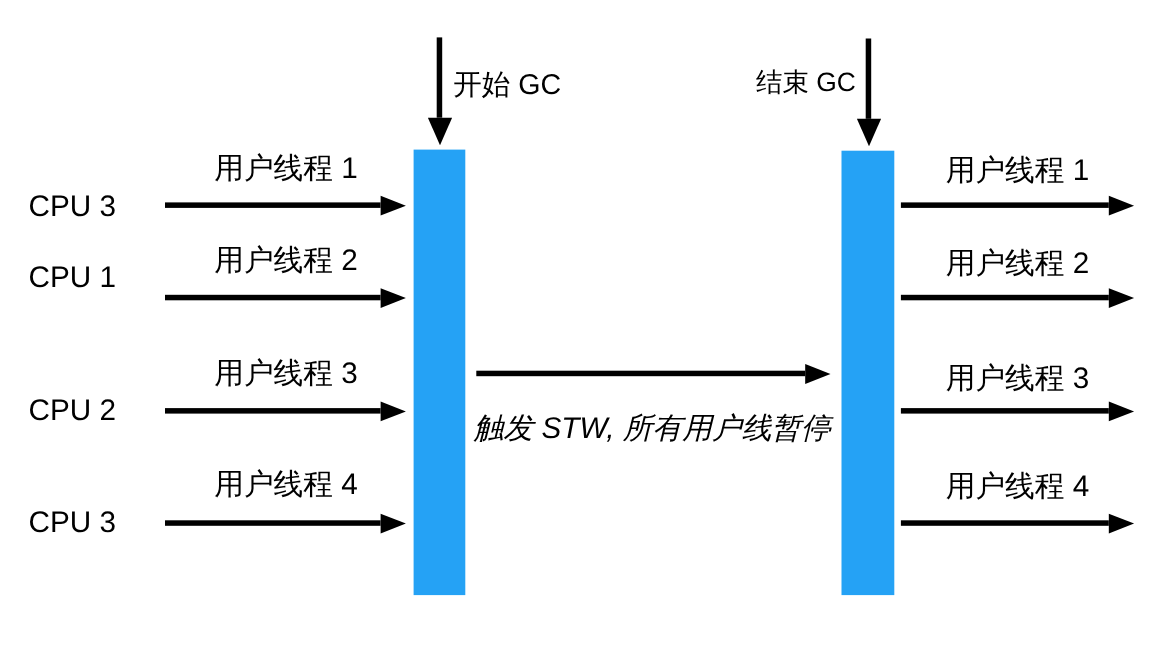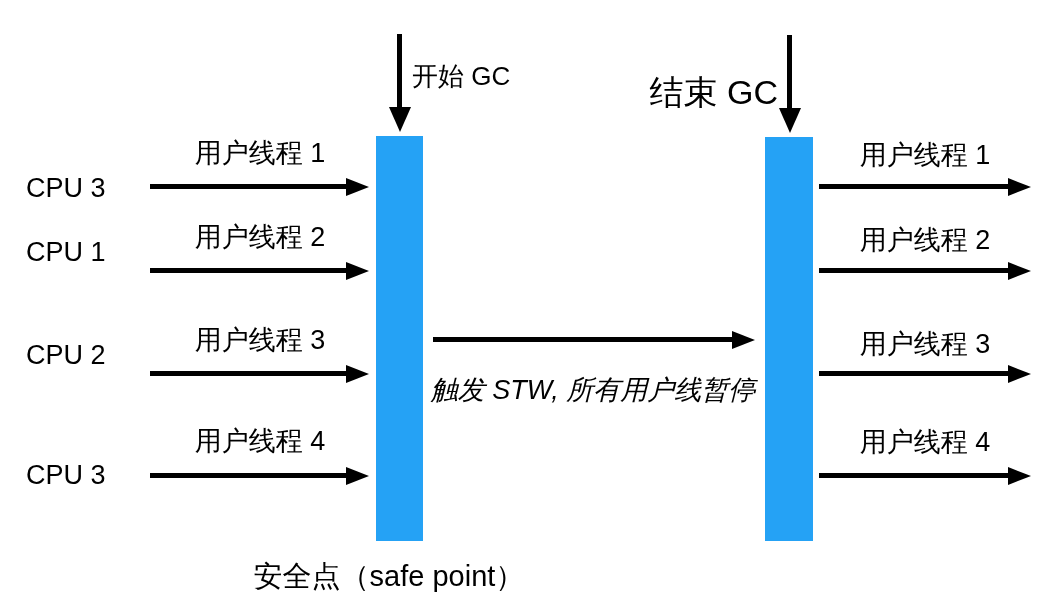--- a/index.html
+++ b/index.html
@@ -95,25 +95,25 @@
 
 <div class="canvas">
 
   <div class="bar left"></div>
   <div class="bar right"></div>
 
   <div class="arrow-v v-start"></div>
   <div class="lbl leftanchor" style="left:412px; top:64px; font-size:26px;">开始 GC</div>
 
   <div class="arrow-v v-end"></div>
-  <div class="lbl rightanchor" style="left:778px; top:80px; font-size:34px;">结束 GC</div>
+  <div class="lbl rightanchor" style="left:778px; top:64px; font-size:24px;">结束 GC</div>
 
   <div class="lbl leftanchor" style="left:26px; top:176px;">CPU 3</div>
   <div class="lbl leftanchor" style="left:26px; top:240px;">CPU 1</div>
-  <div class="lbl leftanchor" style="left:26px; top:343px;">CPU 2</div>
+  <div class="lbl leftanchor" style="left:26px; top:361px;">CPU 2</div>
   <div class="lbl leftanchor" style="left:26px; top:463px;">CPU 3</div>
 
   <div class="lbl center" style="left:260px; top:141px;">用户线程 1</div>
   <div class="lbl center" style="left:260px; top:225px;">用户线程 2</div>
   <div class="lbl center" style="left:260px; top:328px;">用户线程 3</div>
   <div class="lbl center" style="left:260px; top:429px;">用户线程 4</div>
 
   <div class="arrow-h a-left row1"></div>
   <div class="arrow-h a-left row2"></div>
   <div class="arrow-h a-left row3"></div>
@@ -125,15 +125,14 @@
   <div class="lbl center" style="left:925px; top:143px;">用户线程 1</div>
   <div class="lbl center" style="left:925px; top:228px;">用户线程 2</div>
   <div class="lbl center" style="left:925px; top:332px;">用户线程 3</div>
   <div class="lbl center" style="left:925px; top:430px;">用户线程 4</div>
 
   <div class="arrow-h a-right row1"></div>
   <div class="arrow-h a-right row2"></div>
   <div class="arrow-h a-right row3"></div>
   <div class="arrow-h a-right row4"></div>
 
-  <div class="lbl center caption" style="left:389px; top:564px;">安全点（safe point）</div>
 
 </div>
 
 </body></html>

